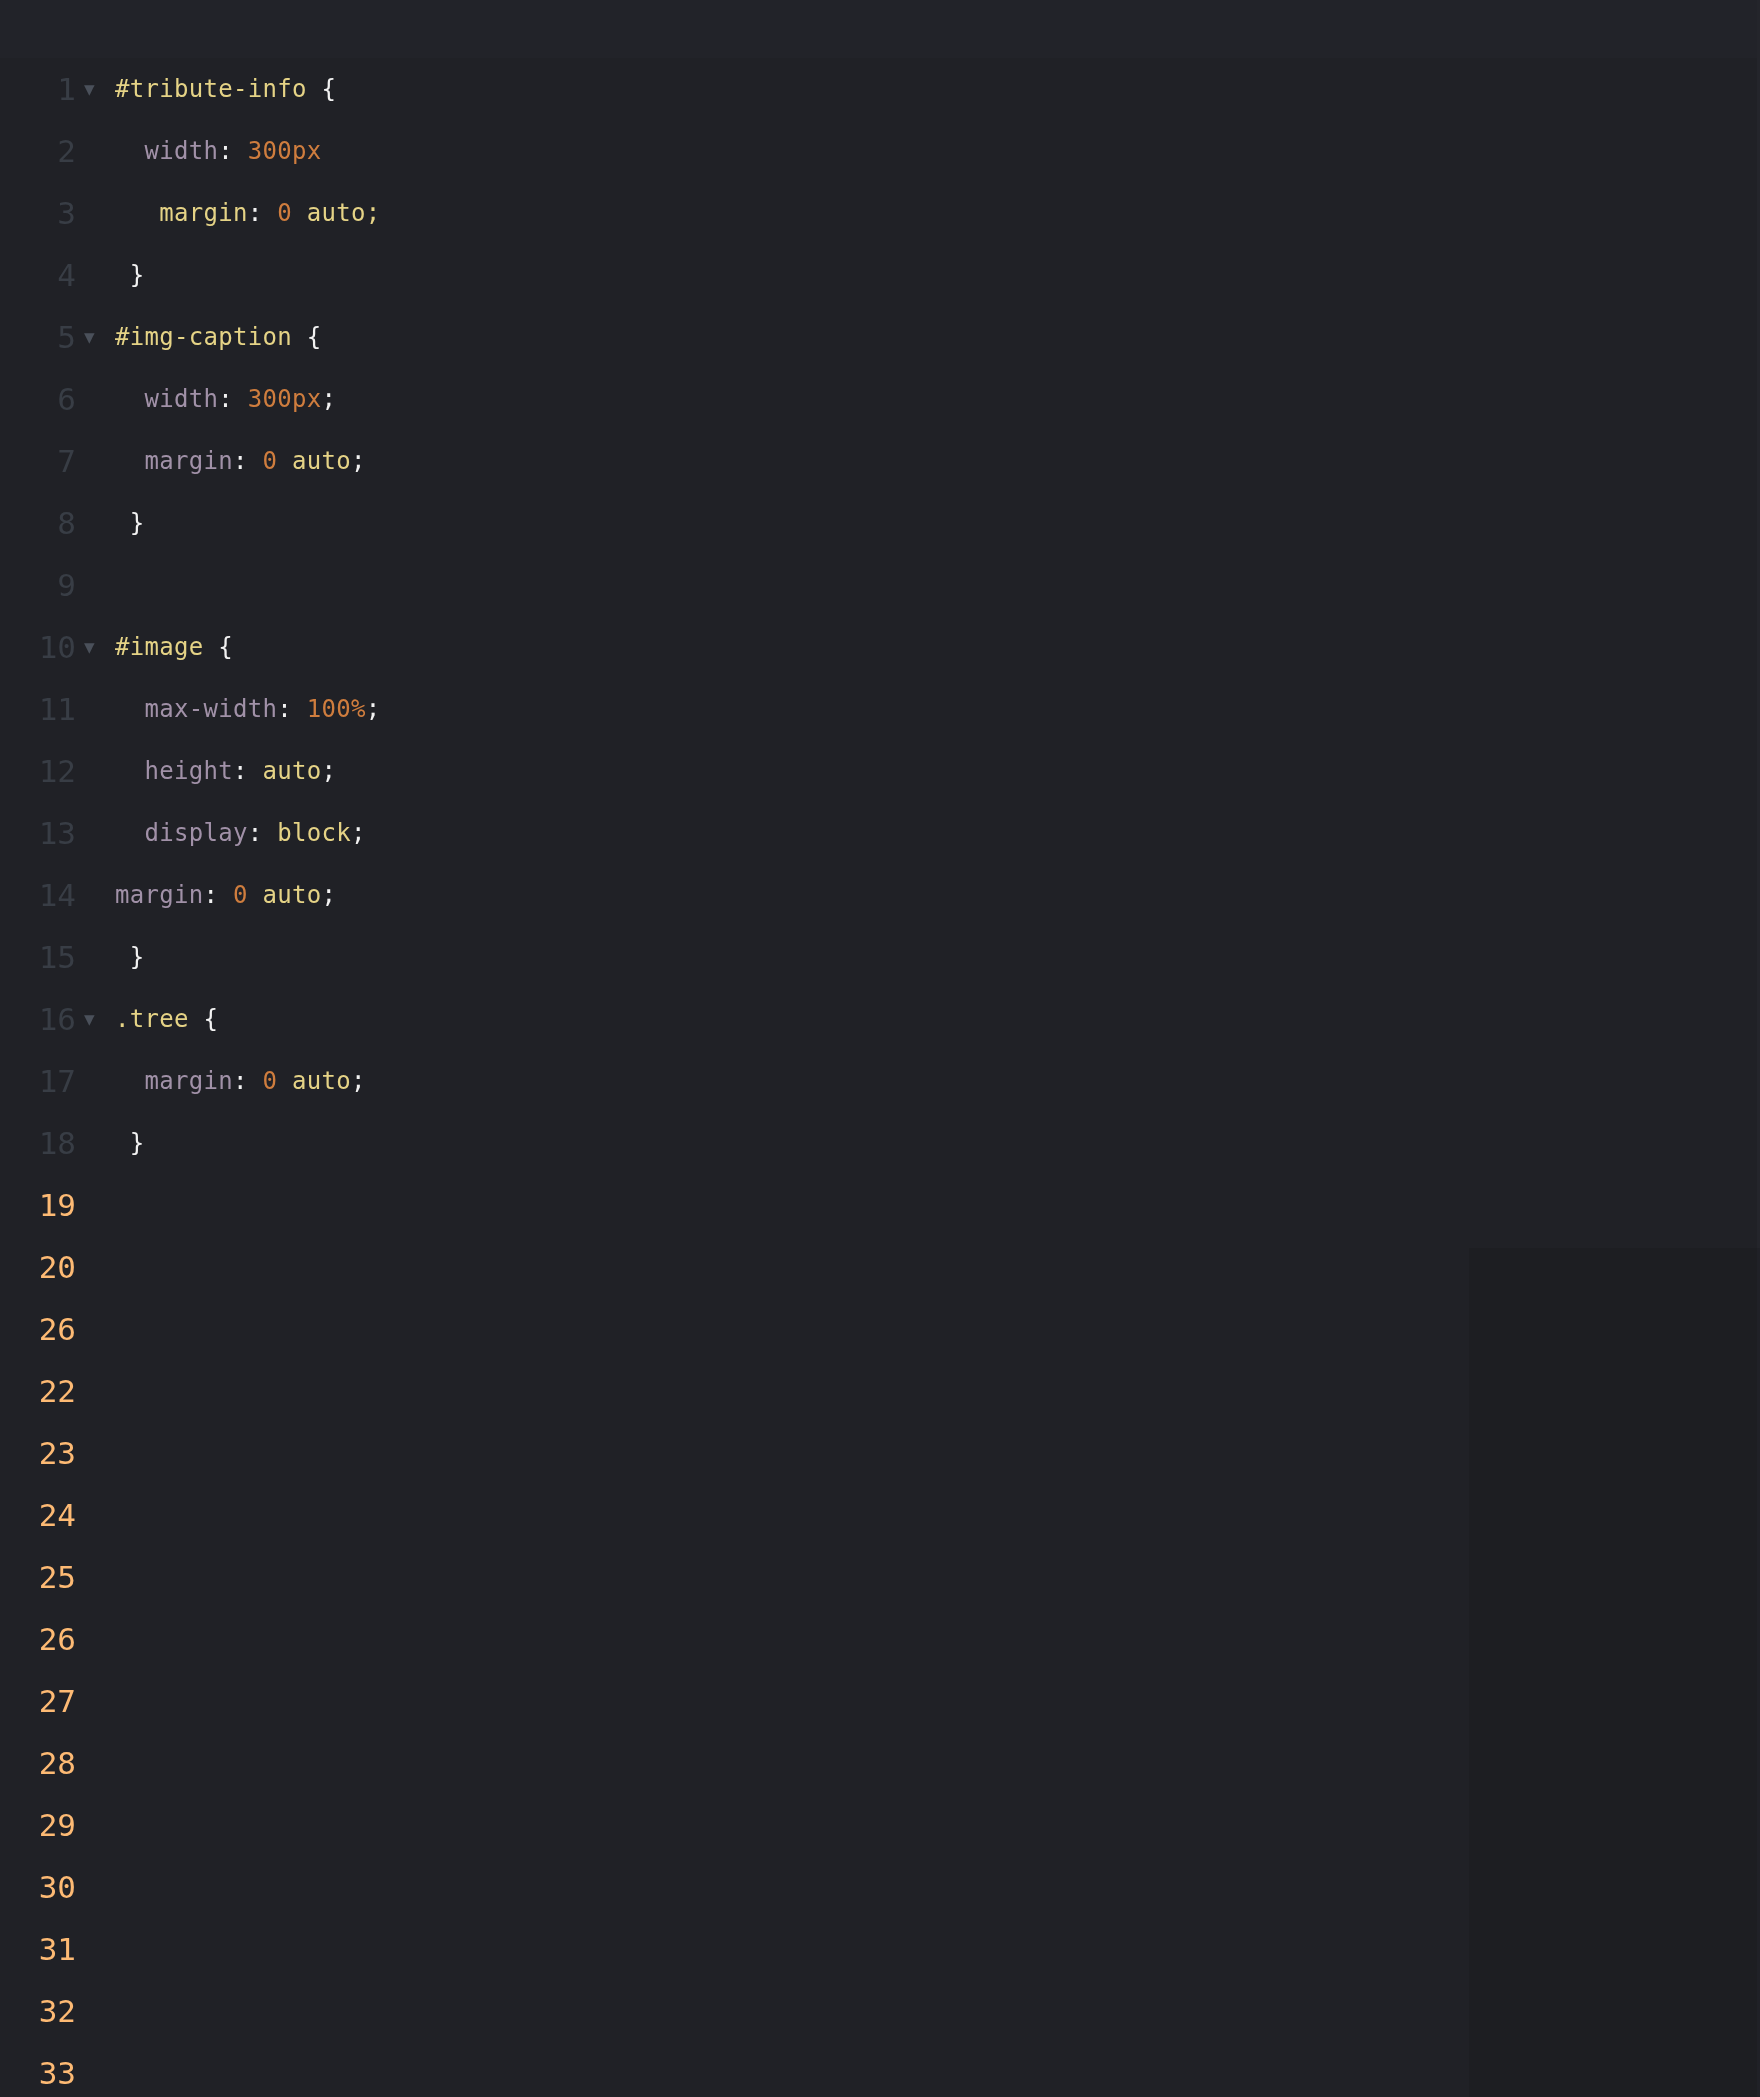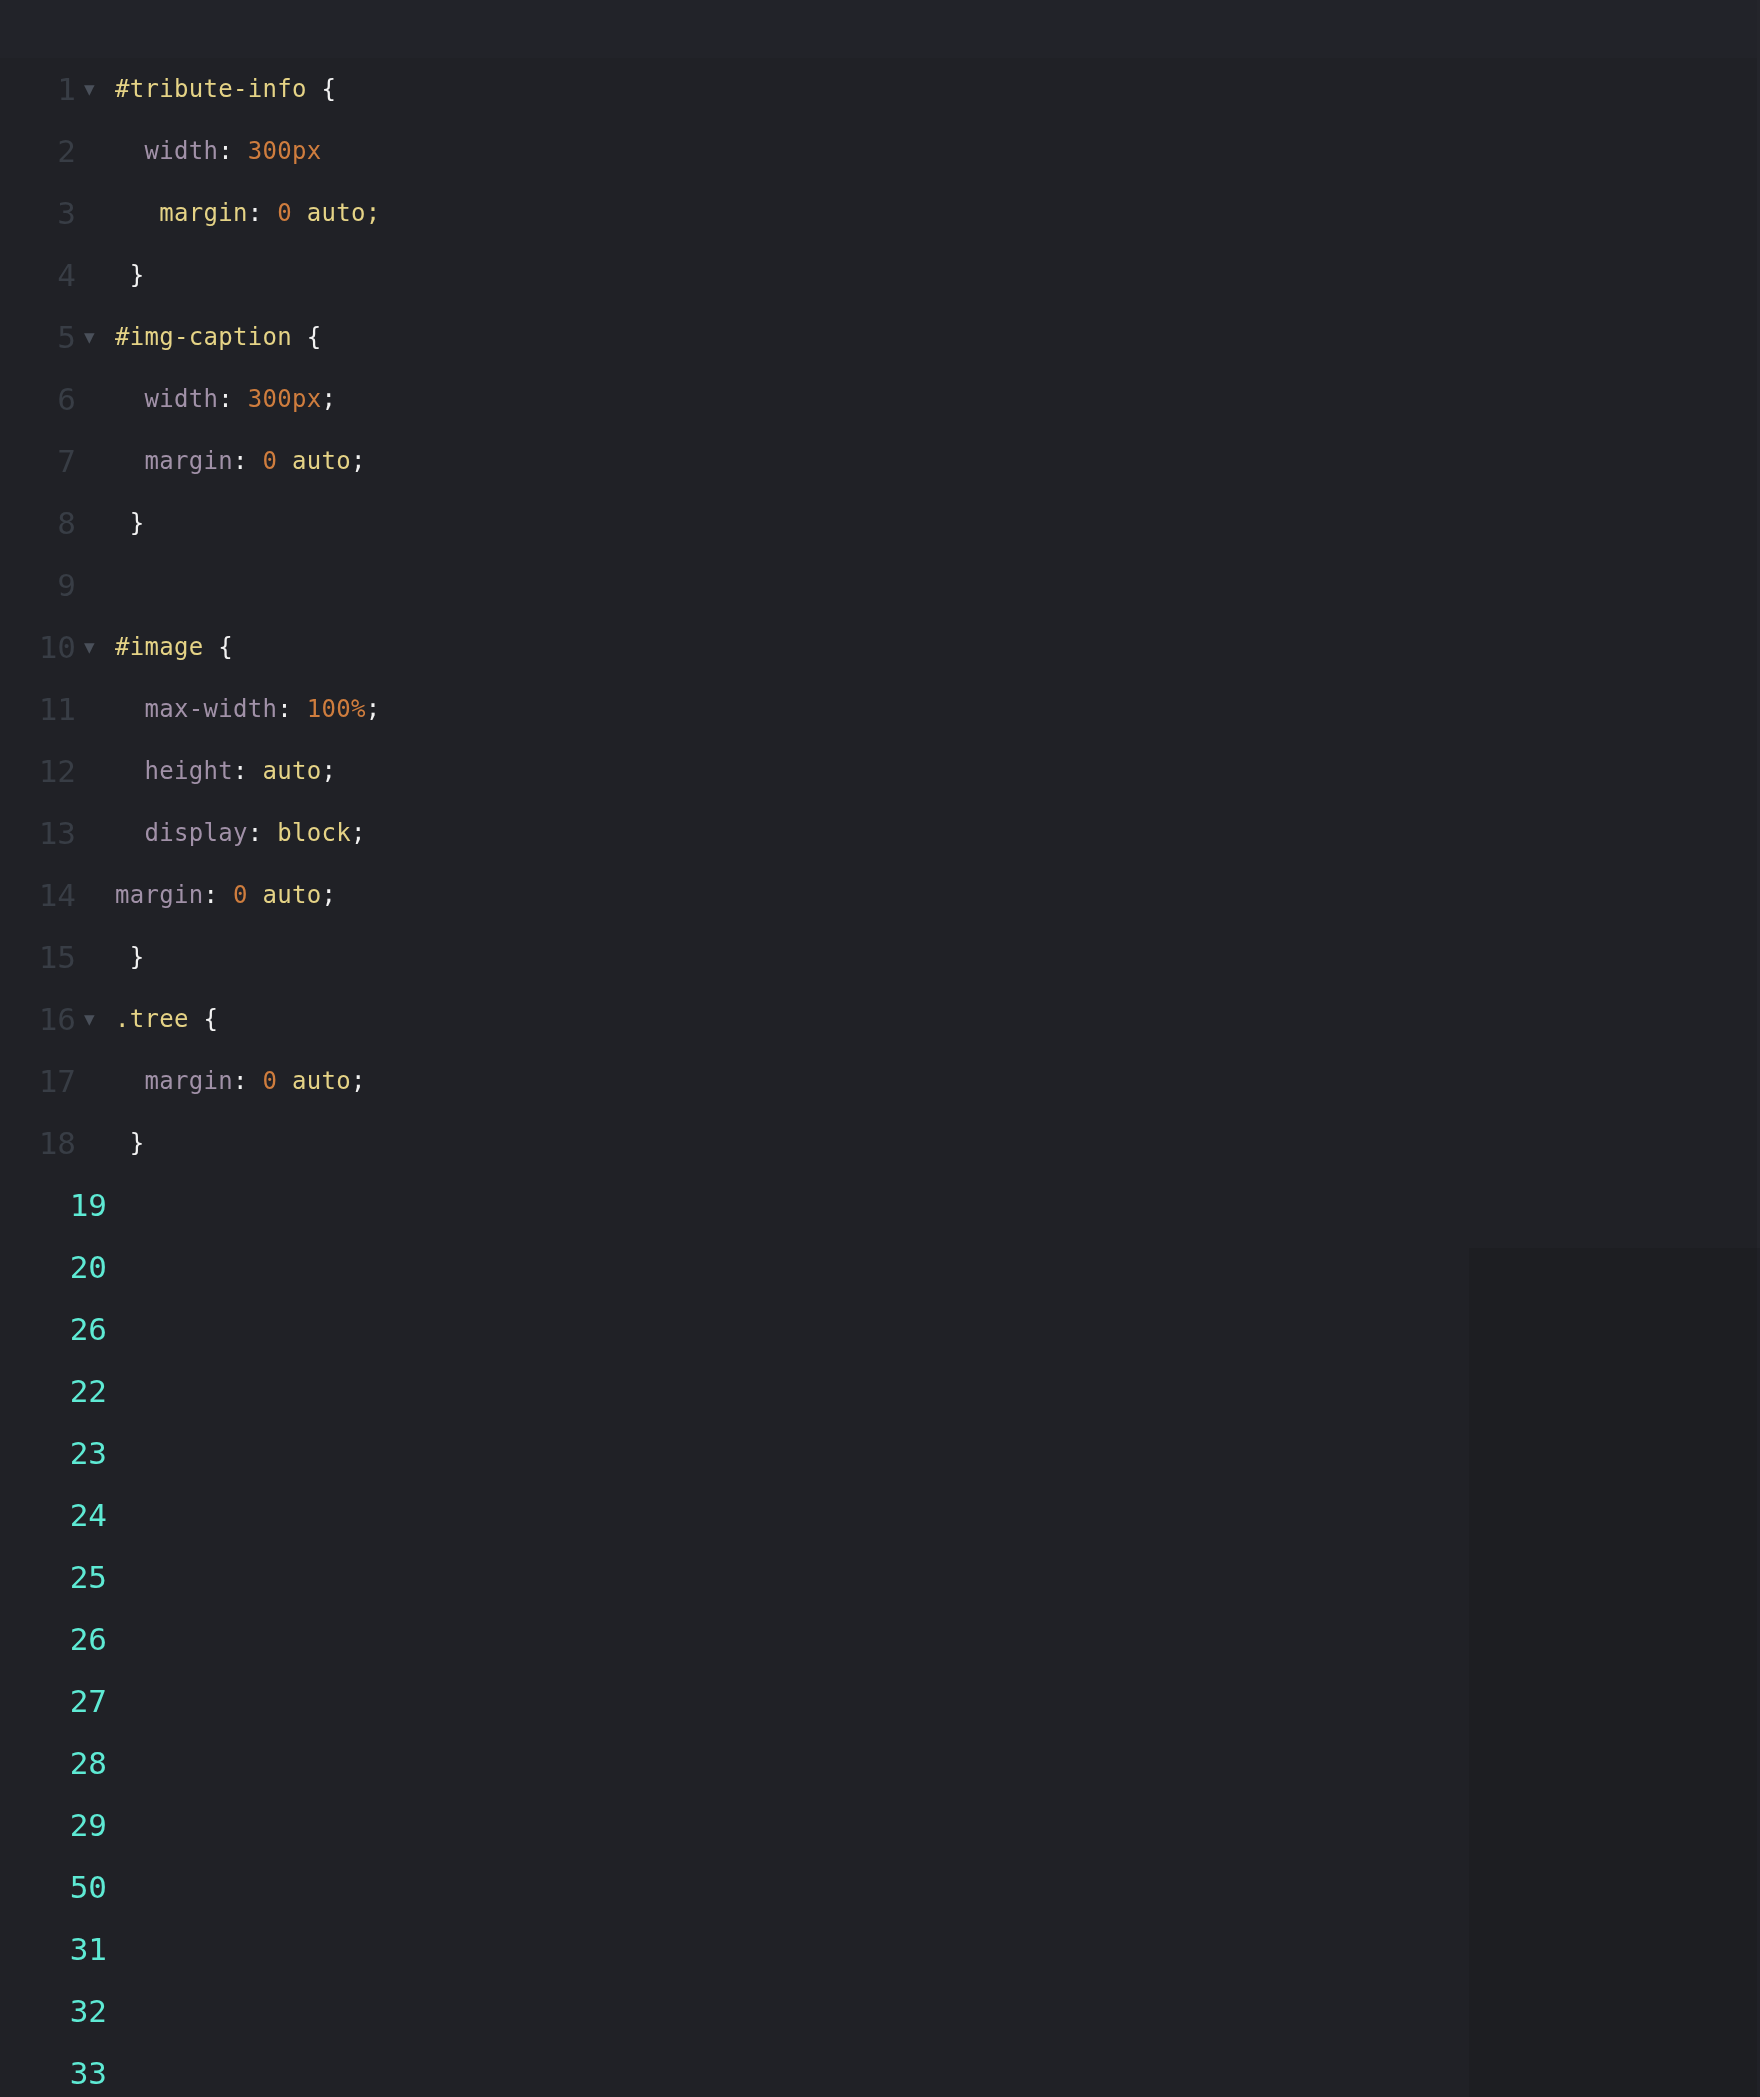--- a/index.html
+++ b/index.html
@@ -77,22 +77,21 @@
     left: 0;
     top: 0;
     width: 76px;
     text-align: right;
     color: #383d45;
     font-size: 31px;
     line-height: 62px;
     letter-spacing: 0px;
   }
   .gutter.bright {
-    color: #5eead4;
-    padding-left: 31px;
+    color: #fdba74;
   }
 
   .fold {
     position: absolute;
     left: 84px;
     top: 0;
     width: 23px;
     height: 62px;
     line-height: 62px;
     color: #4a505a;
@@ -151,20 +150,20 @@
       <div class="line"><div class="gutter bright">20</div><div class="code"></div></div>
       <div class="line"><div class="gutter bright">26</div><div class="code"></div></div>
       <div class="line"><div class="gutter bright">22</div><div class="code"></div></div>
       <div class="line"><div class="gutter bright">23</div><div class="code"></div></div>
       <div class="line"><div class="gutter bright">24</div><div class="code"></div></div>
       <div class="line"><div class="gutter bright">25</div><div class="code"></div></div>
       <div class="line"><div class="gutter bright">26</div><div class="code"></div></div>
       <div class="line"><div class="gutter bright">27</div><div class="code"></div></div>
       <div class="line"><div class="gutter bright">28</div><div class="code"></div></div>
       <div class="line"><div class="gutter bright">29</div><div class="code"></div></div>
-      <div class="line"><div class="gutter bright">50</div><div class="code"></div></div>
+      <div class="line"><div class="gutter bright">30</div><div class="code"></div></div>
       <div class="line"><div class="gutter bright">31</div><div class="code"></div></div>
       <div class="line"><div class="gutter bright">32</div><div class="code"></div></div>
       <div class="line"><div class="gutter bright">33</div><div class="code"></div></div>
     </div>
 
 </div>
 
 
 </body></html>

